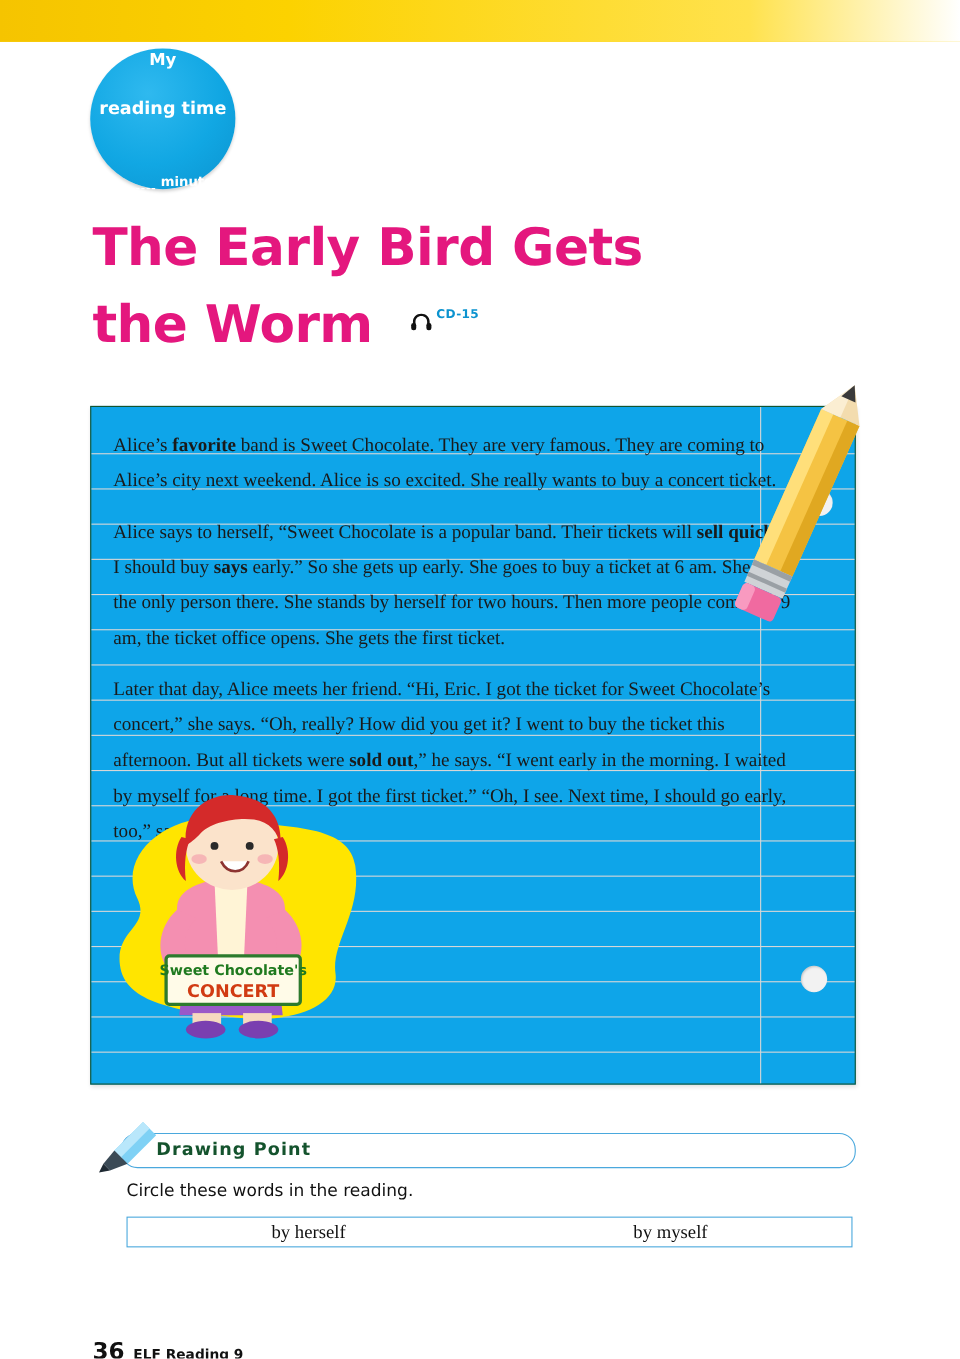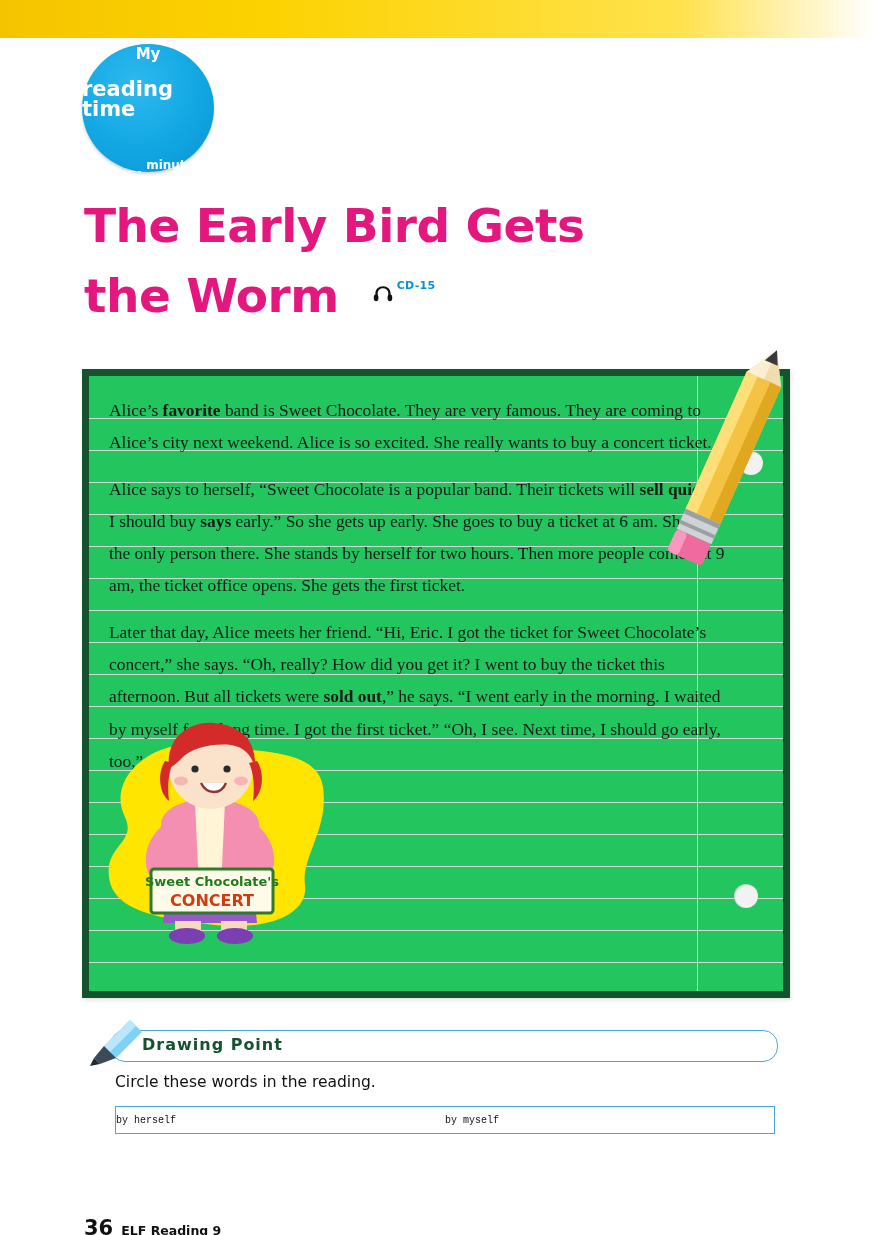--- a/index.html
+++ b/index.html
@@ -39,21 +39,21 @@
     box-shadow: 0 2px 3px rgba(0,0,0,0.18);
     display: flex;
     flex-direction: column;
     align-items: center;
     justify-content: space-between;
     color: #ffffff;
     font-family: "DejaVu Sans", sans-serif;
     font-weight: bold;
   }
   .badge-l1 { font-size: 15px; line-height: 20px; }
-  .badge-l2 { font-size: 21px; line-height: 20px; }
+  .badge-l2 { font-size: 16px; line-height: 20px; }
   .badge-min {
     margin-top: 24px;
     font-size: 12px;
     display: flex;
     align-items: flex-end;
     gap: 5px;
   }
   .badge-dash {
     display: inline-block;
     width: 46px;
@@ -88,22 +88,22 @@
     font-weight: bold;
     font-size: 11px;
     letter-spacing: 0.3px;
   }
 
   
   .paper {
     position: absolute;
     left: 82px; top: 369px;
     width: 694px; height: 615px;
-    background: #22c55e;
-    border: 7px solid #14532d;
+    background: #0ea5e9;
+    border: 1px solid #14532d;
     box-shadow: 1px 2px 4px rgba(0,0,0,0.12);
     overflow: hidden;
   }
   .rules {
     position: absolute;
     left: 0; top: 0;
     width: 694px; height: 615px;
   }
   .rules div {
     position: absolute;
@@ -188,23 +188,23 @@
   .words-box {
     position: absolute;
     left: 115px; top: 1106px;
     width: 658px; height: 26px;
     border: 1.2px solid #4aa8dd;
     display: flex;
     align-items: center;
   }
   .words-box span {
     flex: 1;
-    text-align: left;
-    font-family: Liberation Mono, monospace;
-    font-size: 10px;
+    text-align: center;
+    font-family: Liberation Serif, serif;
+    font-size: 17px;
     color: #111111;
   }
 
   
   .footer {
     position: absolute;
     left: 84px; top: 1175px;
     display: flex;
     align-items: baseline;
     gap: 8px;

